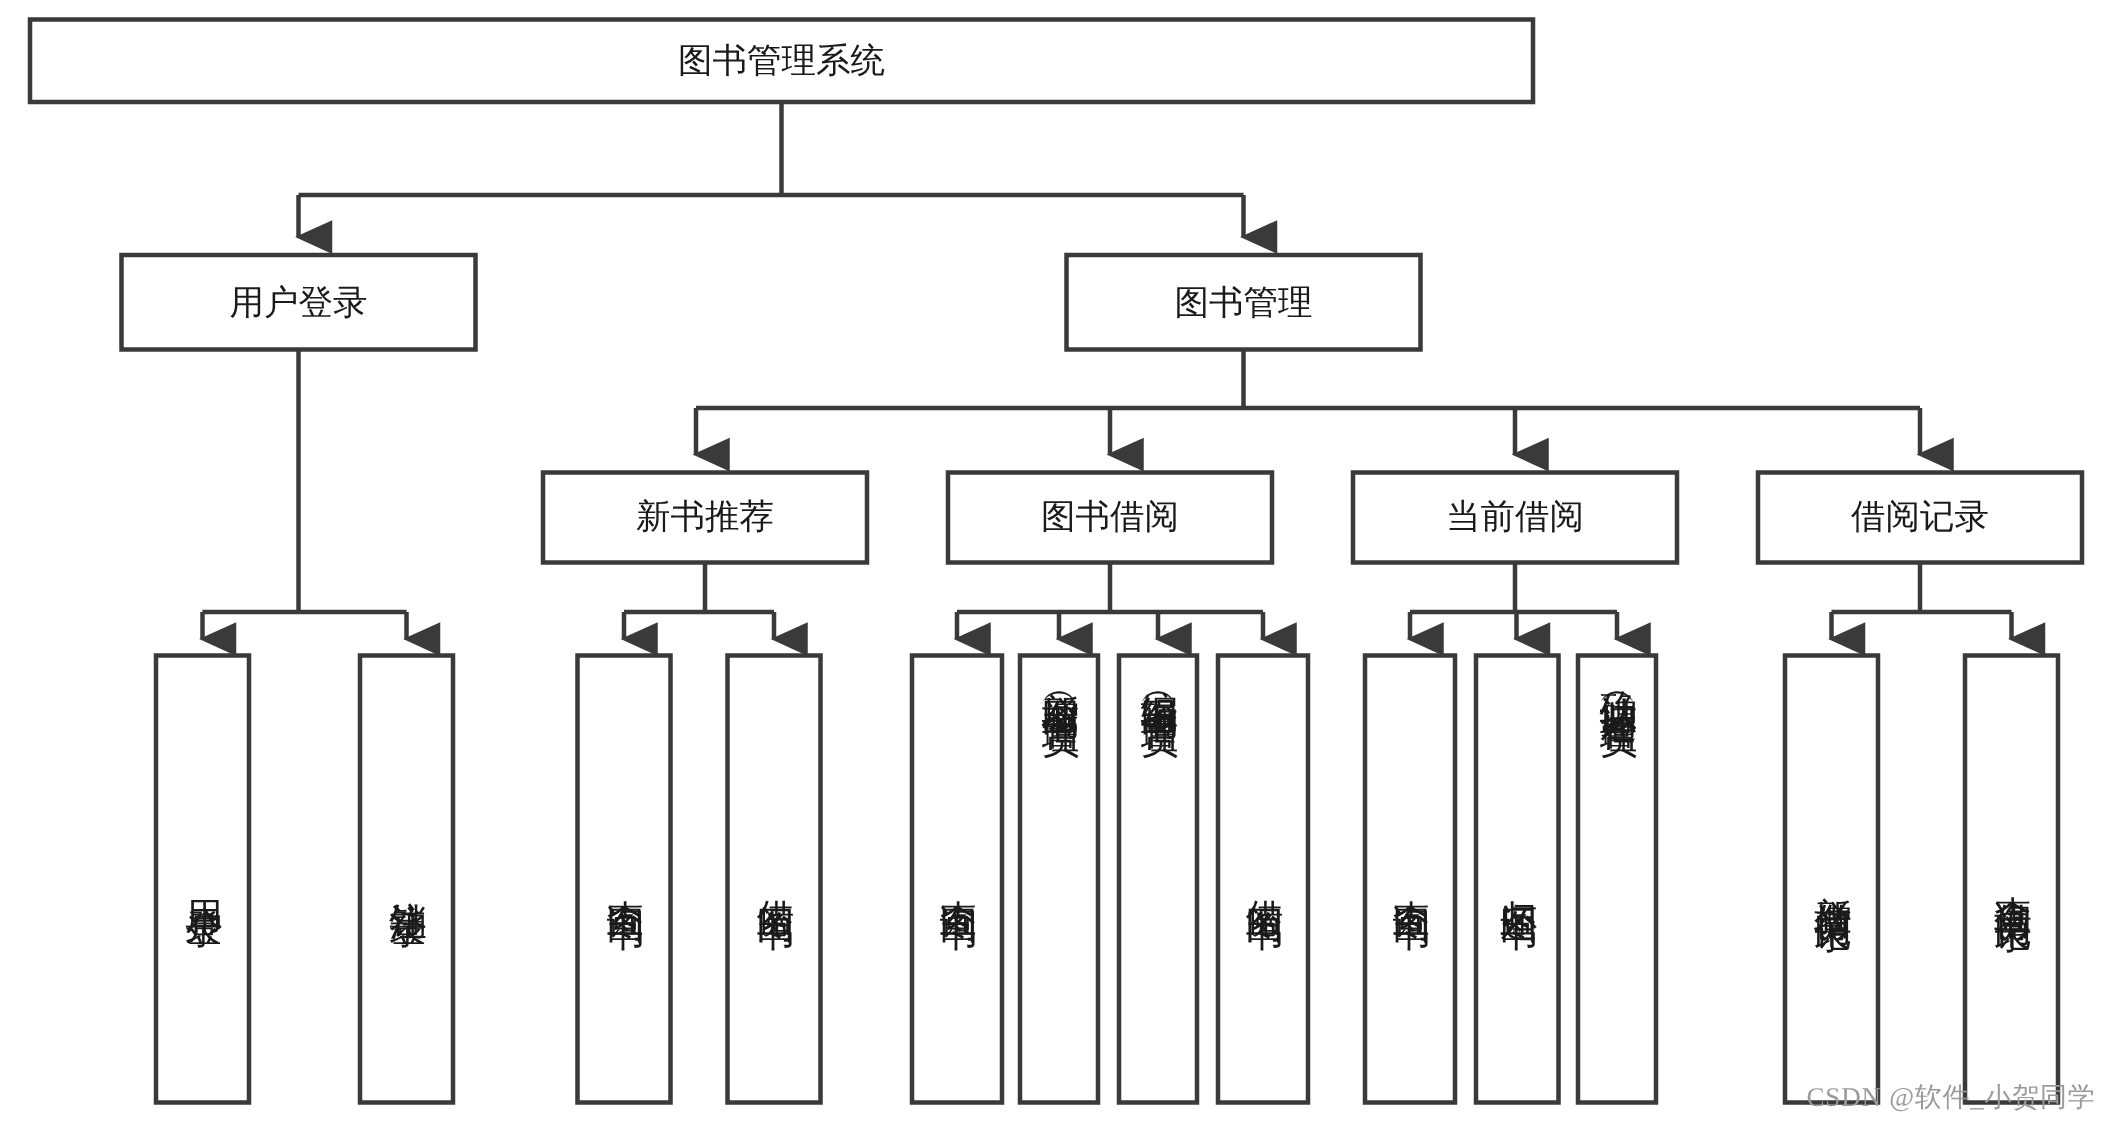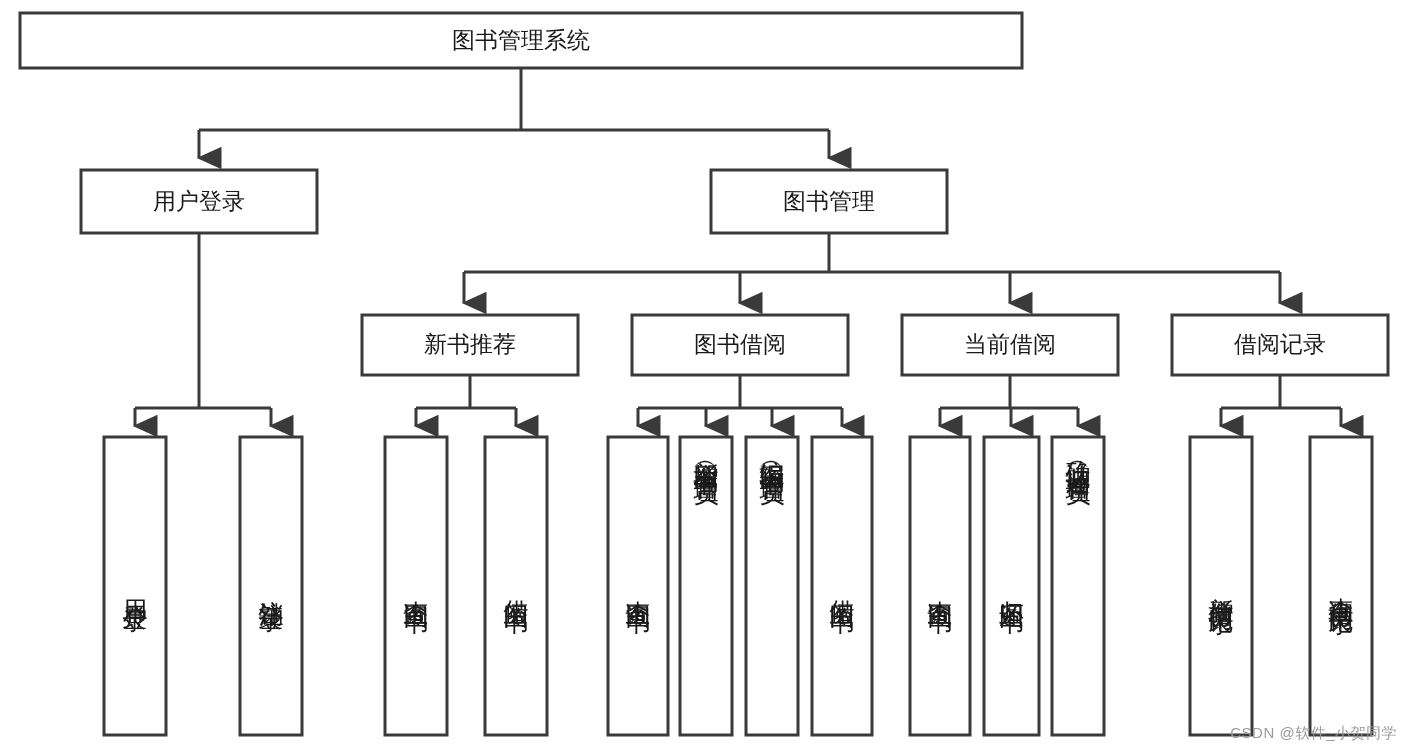--- a/index.html
+++ b/index.html
@@ -69,22 +69,22 @@
     font-size: 25px;
     line-height: 1.08;
     letter-spacing: 3px;
     color: #1a1a1a;
     white-space: nowrap;
   }
   #watermark {
     position: absolute;
     right: 8px;
     bottom: 4px;
-    font-family: Liberation Sans, sans-serif;
-    font-size: 15px;
+    font-family: Liberation Serif, serif;
+    font-size: 18px;
     color: #9a9a9a;
     white-space: nowrap;
     letter-spacing: 0.5px;
   }
 </style>
 </head>
 <body>
 
 <div id="diagram-root">
 

